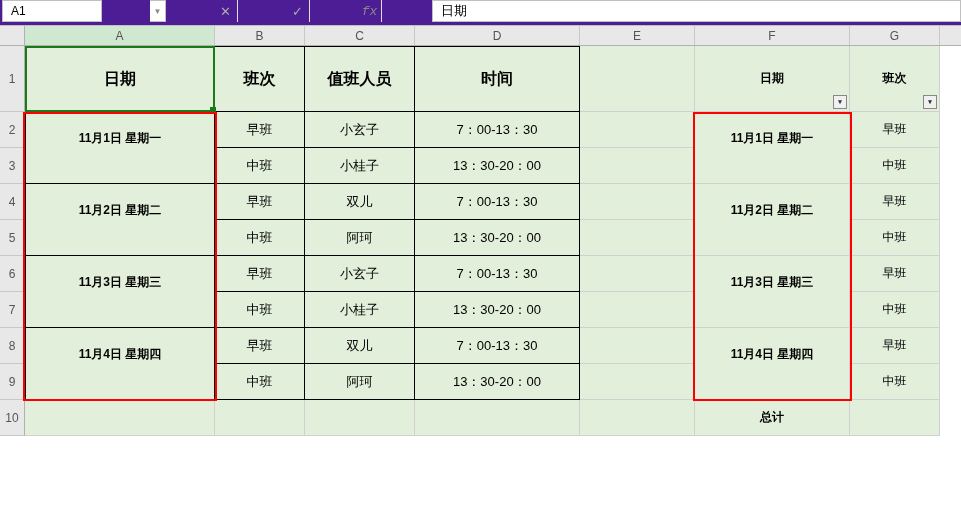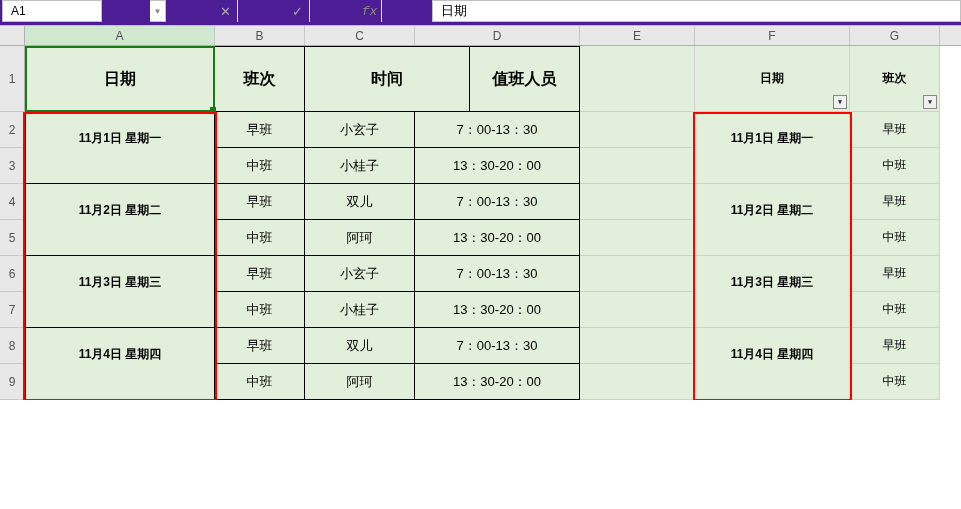--- a/index.html
+++ b/index.html
@@ -83,22 +83,22 @@
     <div class="col-h wD">D</div>
     <div class="col-h wE">E</div>
     <div class="col-h wF">F</div>
     <div class="col-h wG">G</div>
   </div>
 
   <div class="row">
     <div class="row-h h1">1</div>
     <div class="cell wA h1 hdr bt bl br bb">日期</div>
     <div class="cell wB h1 hdr bt br bb">班次</div>
+    <div class="cell wC h1 hdr bt br bb">值班人员</div>
     <div class="cell wD h1 hdr bt br bb">时间</div>
-    <div class="cell wC h1 hdr bt br bb">值班人员</div>
     <div class="cell wE h1"></div>
     <div class="cell wF h1 hdr-sm">
       <span>日期</span>
       <span class="filter-ic">▾</span>
     </div>
     <div class="cell wG h1 hdr-sm">
       <span>班次</span>
       <span class="filter-ic">▾</span>
     </div>
   </div>
@@ -200,20 +200,30 @@
     <div class="cell wB hr br bb">中班</div>
     <div class="cell wC hr br bb">阿珂</div>
     <div class="cell wD hr br bb">13：30-20：00</div>
     <div class="cell wE hr"></div>
     <div class="cell wF hr sm bold" style="border-top: none; position: relative;">
         <div style="position: absolute; top: -18px; width: 100%; text-align: center;">11月4日 星期四</div>
       </div>
     <div class="cell wG hr sm">中班</div>
   </div>
 
+  <div class="row">
+    <div class="row-h hr">10</div>
+    <div class="cell wA hr"></div>
+    <div class="cell wB hr"></div>
+    <div class="cell wC hr"></div>
+    <div class="cell wD hr"></div>
+    <div class="cell wE hr"></div>
+    <div class="cell wF hr sm bold">总计</div>
+    <div class="cell wG hr"></div>
+  </div>
 
   <div class="active-cell" style="left:25px; top:20px; width:190px; height:66px;">
     <div class="active-handle"></div>
   </div>
 
   <div class="red-box" style="left:23px; top:86px; width:194px; height:289px;"></div>
 
   <div class="red-box" style="left:693px; top:86px; width:159px; height:289px;"></div>
 
 </div>

